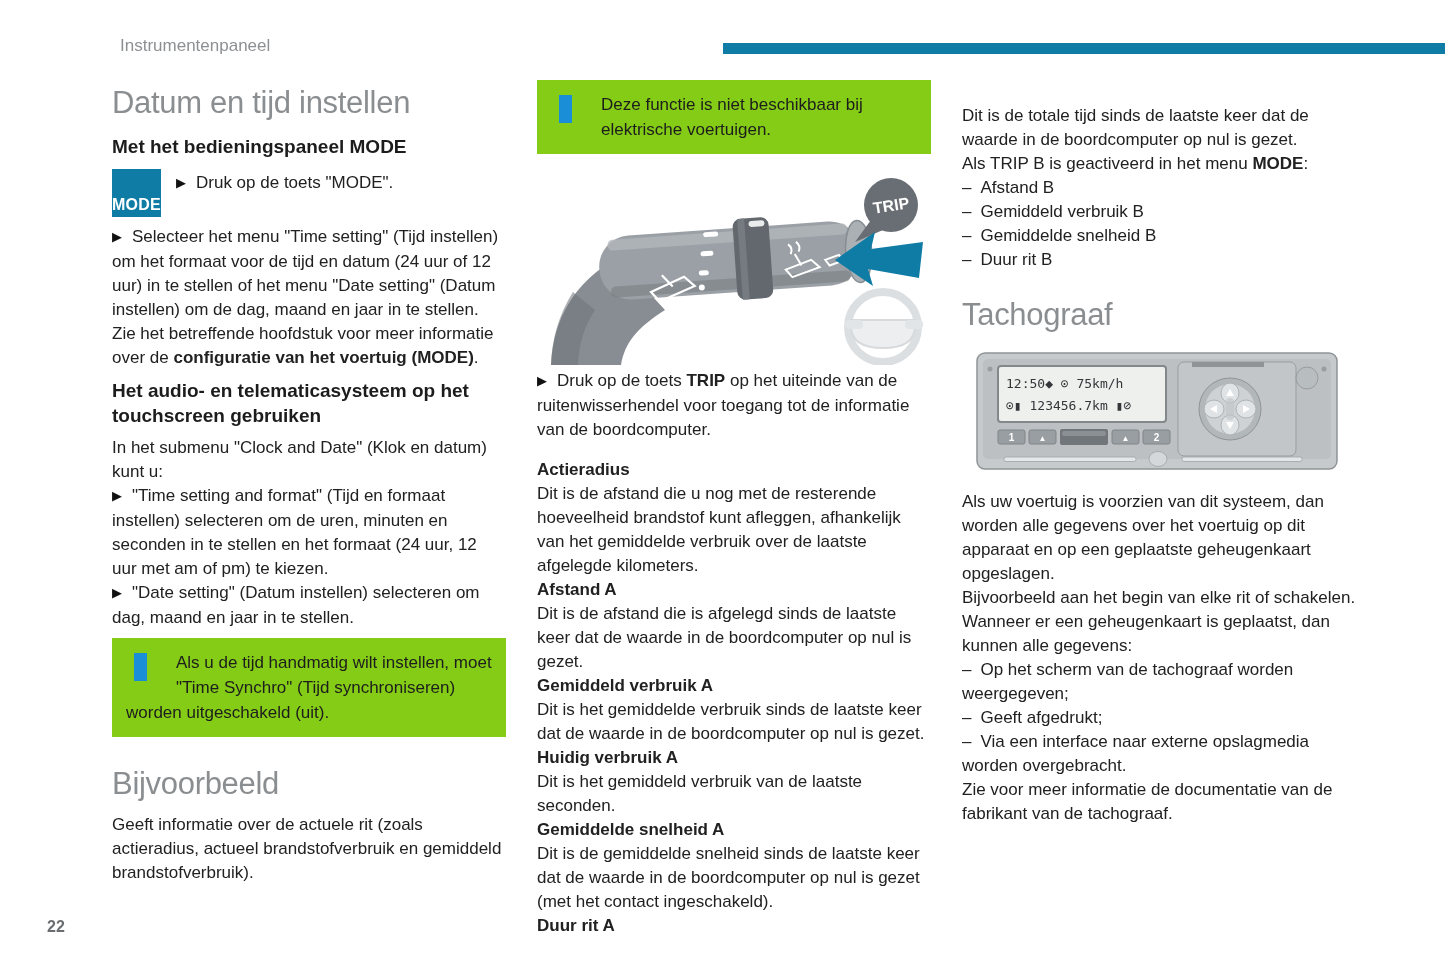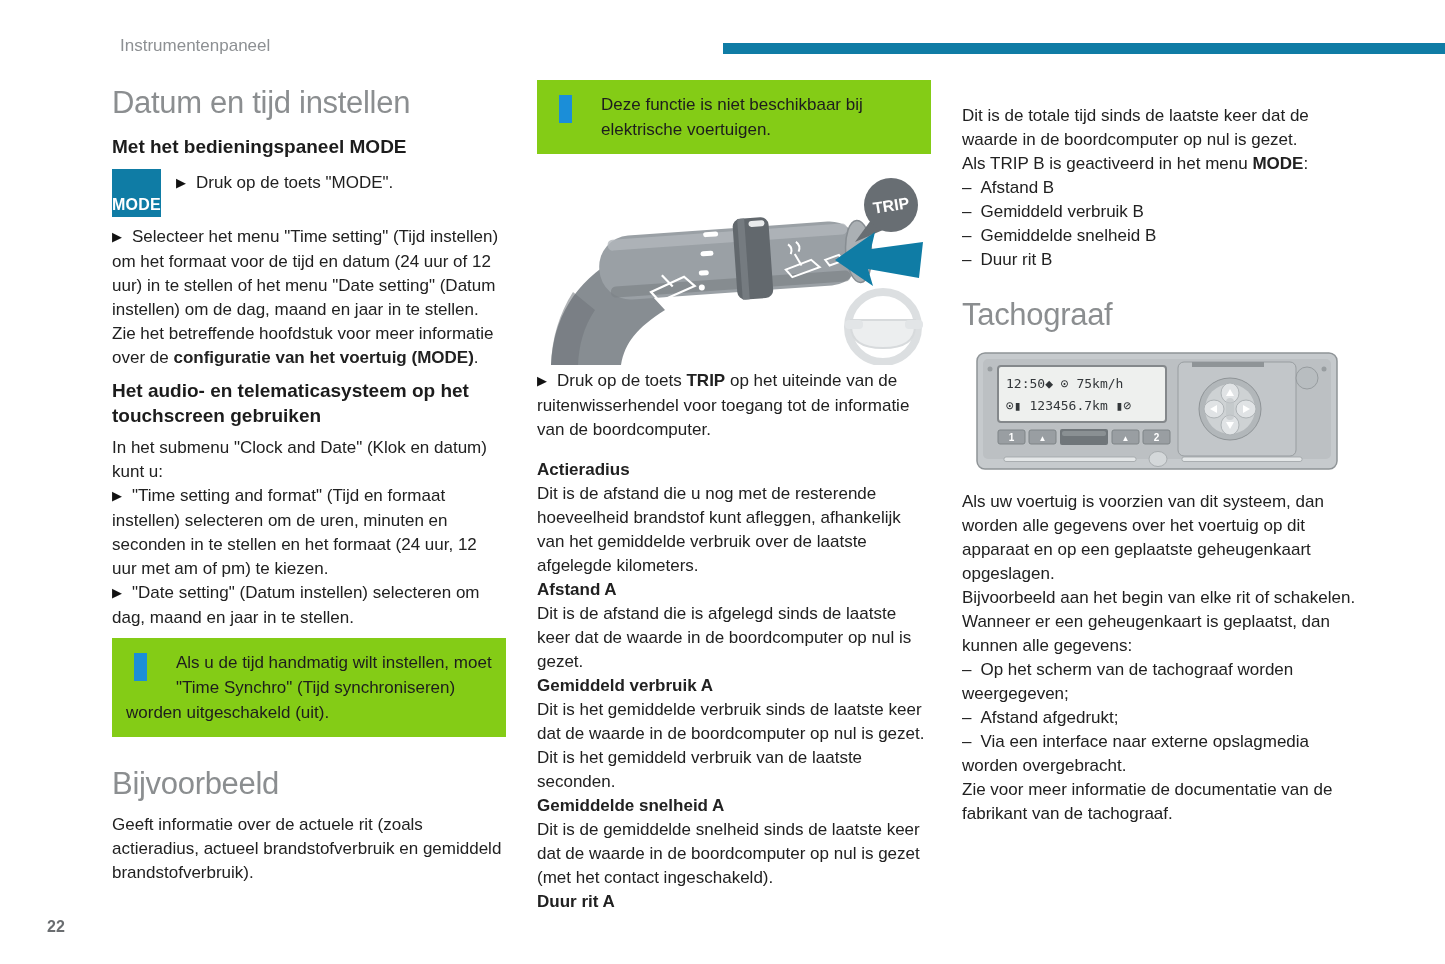--- a/index.html
+++ b/index.html
@@ -137,20 +137,21 @@
 
   <p class="body"><span class="bullet">▶</span><span>Druk op de toets </span><span class="bold-inline">TRIP</span><span> op het uiteinde van de ruitenwisserhendel voor toegang tot de informatie van de boordcomputer.</span></p>
 
   <dl class="defs">
     <dt>Actieradius</dt>
     <dd>Dit is de afstand die u nog met de resterende hoeveelheid brandstof kunt afleggen, afhankelijk van het gemiddelde verbruik over de laatste afgelegde kilometers.</dd>
     <dt>Afstand A</dt>
     <dd>Dit is de afstand die is afgelegd sinds de laatste keer dat de waarde in de boordcomputer op nul is gezet.</dd>
     <dt>Gemiddeld verbruik A</dt>
     <dd>Dit is het gemiddelde verbruik sinds de laatste keer dat de waarde in de boordcomputer op nul is gezet.</dd>
+    <dt>Huidig verbruik A</dt>
     <dd>Dit is het gemiddeld verbruik van de laatste seconden.</dd>
     <dt>Gemiddelde snelheid A</dt>
     <dd>Dit is de gemiddelde snelheid sinds de laatste keer dat de waarde in de boordcomputer op nul is gezet (met het contact ingeschakeld).</dd>
     <dt>Duur rit A</dt>
   </dl>
 </div>
 
 <div class="col col3">
   <p class="body" style="margin-top:24px">Dit is de totale tijd sinds de laatste keer dat de waarde in de boordcomputer op nul is gezet.</p>
   <p class="body"><span>Als TRIP B is geactiveerd in het menu </span><span class="bold-inline">MODE</span><span>:</span></p>
@@ -209,18 +210,18 @@
         <rect x="206" y="105" width="120" height="4.5" rx="2" fill="#e4e7e8" stroke="#9ea3a6" stroke-width="0.8"></rect>
         <ellipse cx="182" cy="107" rx="9" ry="7.5" fill="#d4d8da" stroke="#9ea3a6" stroke-width="0.8"></ellipse>
       </g>
     </svg>
   </div>
 
   <p class="body">Als uw voertuig is voorzien van dit systeem, dan worden alle gegevens over het voertuig op dit apparaat en op een geplaatste geheugenkaart opgeslagen.</p>
   <p class="body">Bijvoorbeeld aan het begin van elke rit of schakelen.</p>
   <p class="body">Wanneer er een geheugenkaart is geplaatst, dan kunnen alle gegevens:</p>
   <p class="body"><span class="dash">–</span><span>Op het scherm van de tachograaf worden weergegeven;</span></p>
-  <p class="body"><span class="dash">–</span><span>Afstand afgedrukt;</span></p>
+  <p class="body"><span class="dash">–</span><span>Geeft afgedrukt;</span></p>
   <p class="body"><span class="dash">–</span><span>Via een interface naar externe opslagmedia worden overgebracht.</span></p>
   <p class="body">Zie voor meer informatie de documentatie van de fabrikant van de tachograaf.</p>
 </div>
 
 <div class="page-number">22</div>
 
 </body></html>

